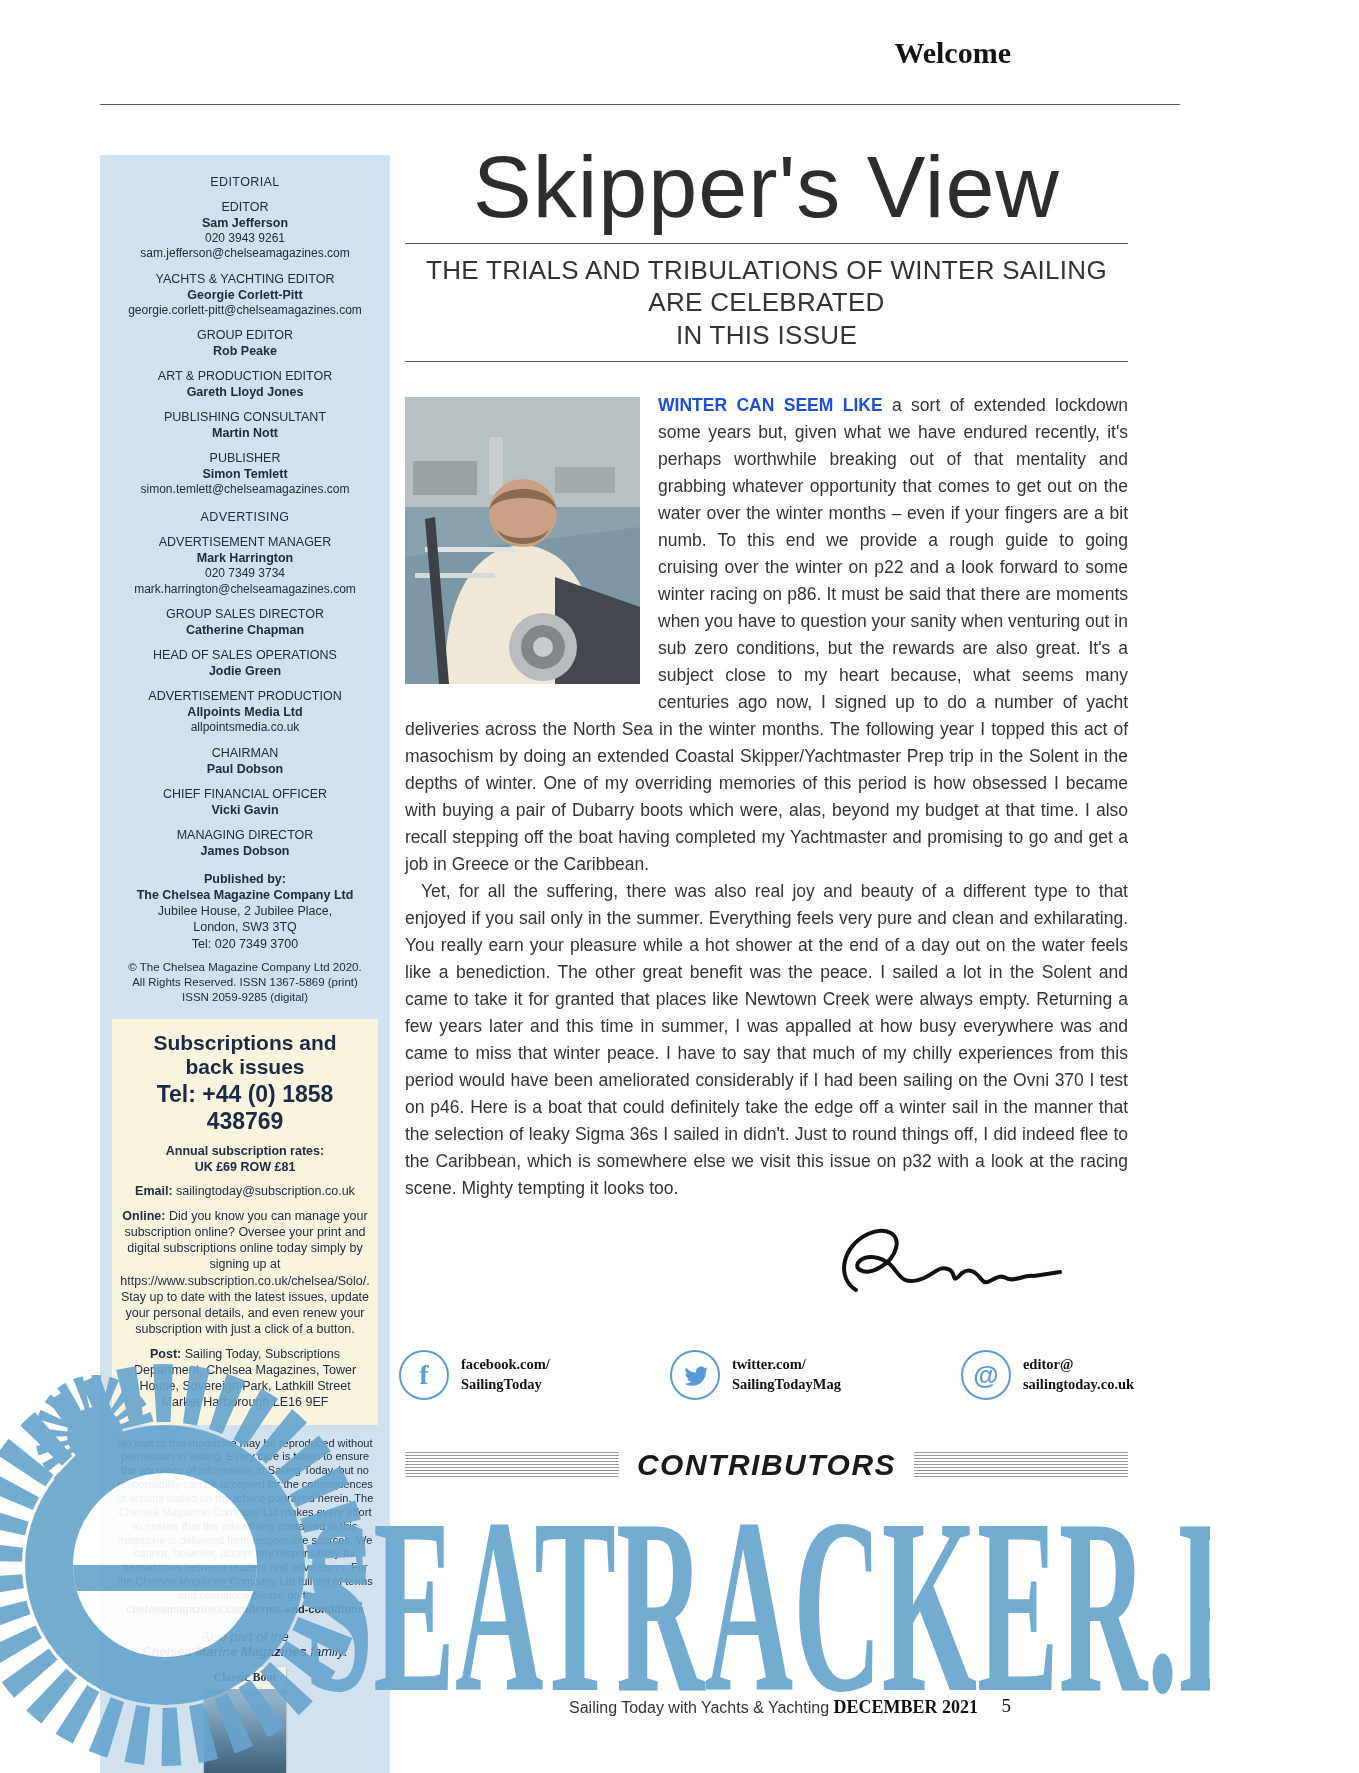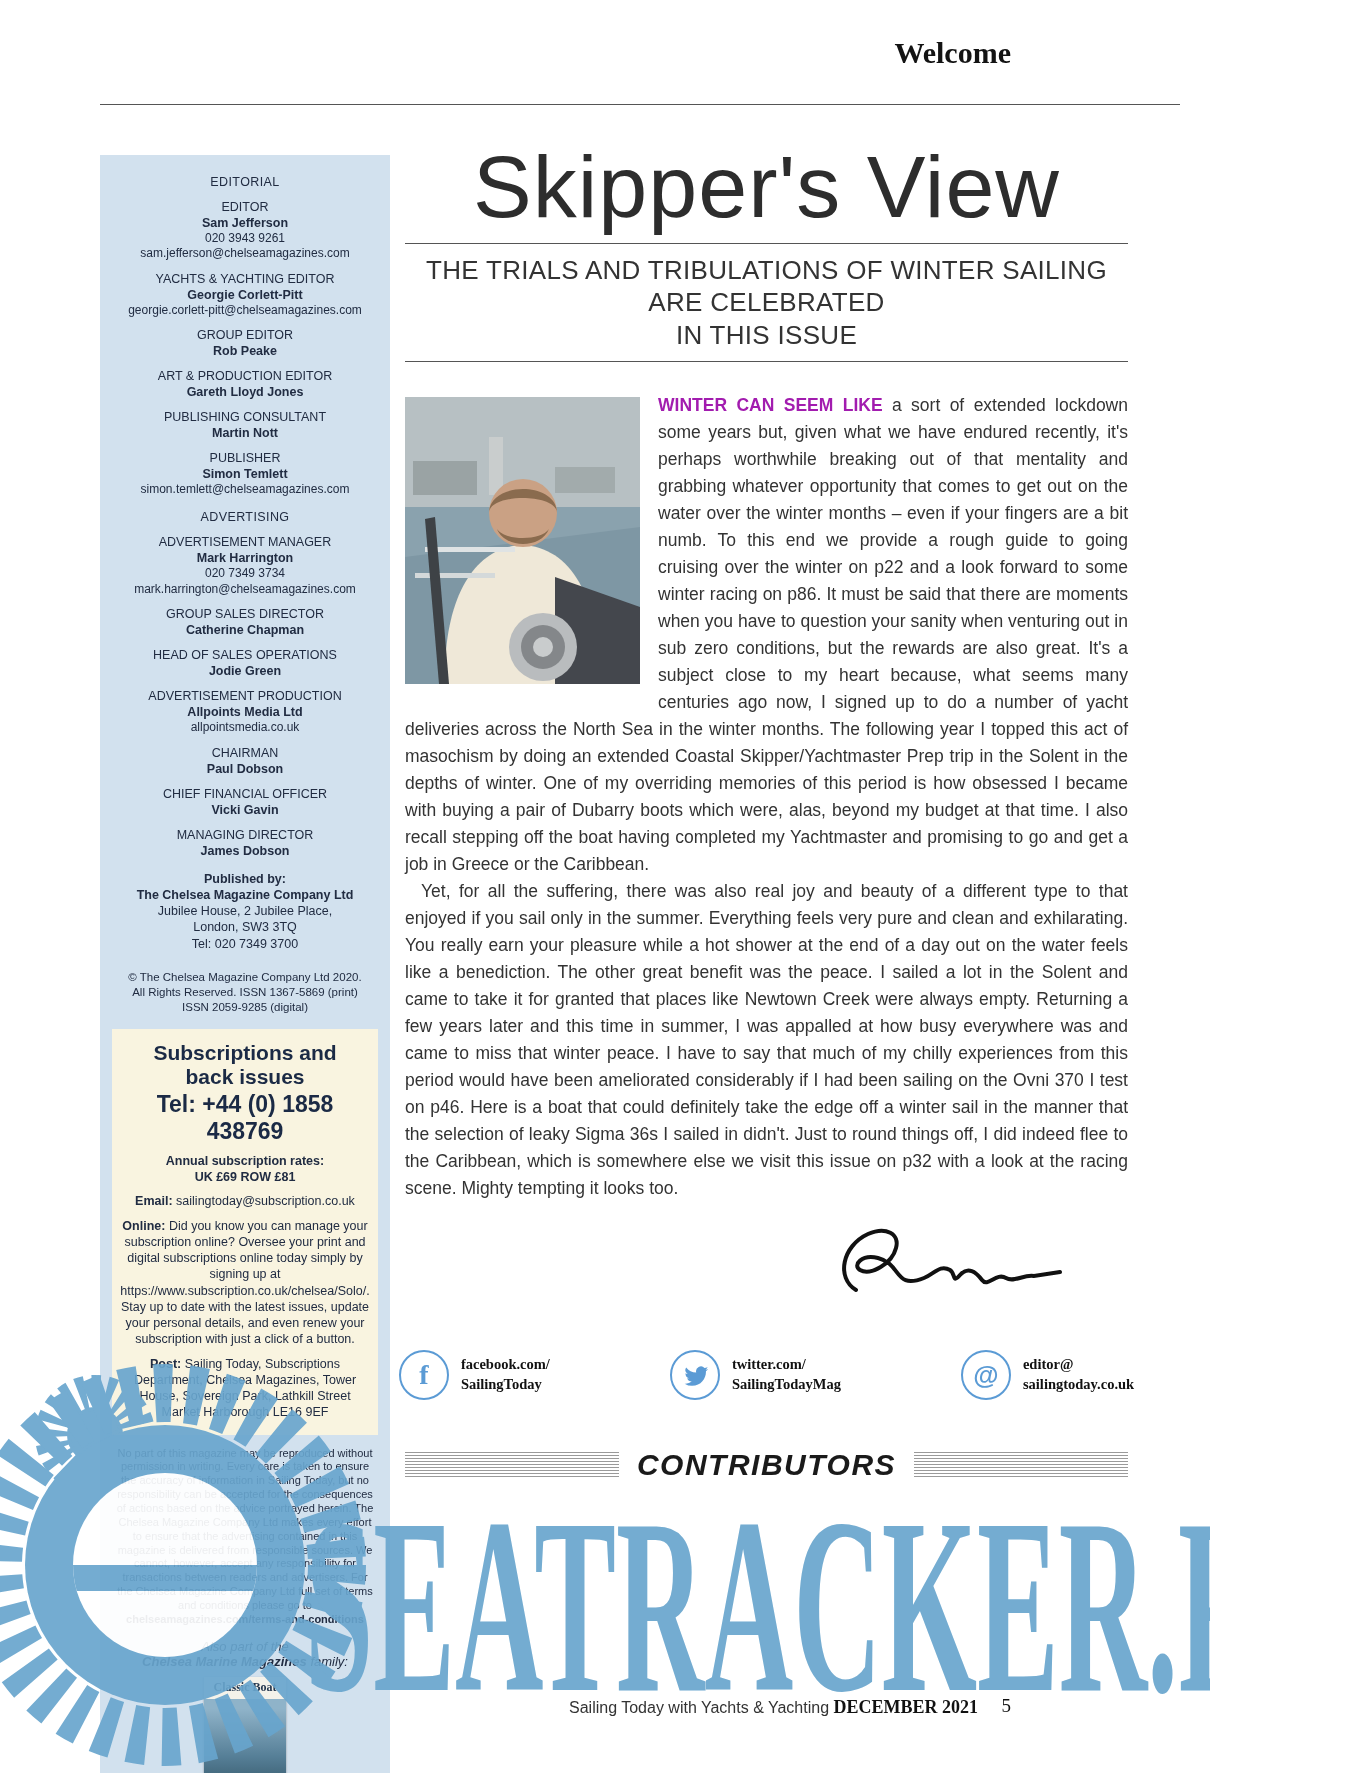--- a/index.html
+++ b/index.html
@@ -10,21 +10,21 @@
            font-weight:bold;font-size:30px;color:#131313;}
   .top-rule{position:absolute;top:104px;left:100px;width:1080px;height:1px;background:#555;}
   
   .sidebar{position:absolute;left:100px;top:155px;width:290px;height:1618px;background:#d2e1ee;
            color:#212c42;text-align:center;box-sizing:border-box;padding:7px 16px 0 16px;}
   .sidebar .m-section{font-size:12.5px;letter-spacing:.4px;margin:12px 0 9px;}
   .m-entry{margin-bottom:9px;line-height:1.28;}
   .m-role{font-size:12.5px;}
   .m-name{font-size:12.5px;font-weight:bold;}
   .m-line{font-size:12px;}
-  .pub-block{margin:12px 0 18px;line-height:1.3;font-size:12.5px;text-align:center;}
+  .pub-block{margin:12px 0 8px;line-height:1.3;font-size:12.5px;text-align:center;}
   .pub-label,.pub-company{font-weight:bold;}
   .copyright{font-size:11.5px;line-height:1.3;margin-bottom:14px;}
   .subs-box{background:#f9f4e0;margin:0 -4px;padding:12px 8px 14px;text-align:center;}
   .subs-title{font-size:21px;font-weight:bold;line-height:1.15;color:#1b2a45;}
   .subs-tel{font-size:23px;font-weight:bold;margin-top:2px;color:#1b2a45;}
   .subs-body{font-size:12.5px;line-height:1.3;margin-top:8px;}
   .subs-body b{font-weight:bold;}
   .subs-para{margin-top:8px;}
   .disclaimer{font-size:11px;line-height:1.26;margin-top:12px;}
   .disclaimer-link{font-weight:bold;}
@@ -38,21 +38,21 @@
            display:flex;align-items:center;justify-content:center;}
   
   .main{position:absolute;left:405px;top:138px;width:723px;}
   .title{font-size:88px;font-weight:300;color:#2d2d2d;text-align:center;margin:0;line-height:1.12;
          letter-spacing:1px;}
   .rule{height:1px;background:#555;margin:6px 0;}
   .standfirst{text-align:center;font-size:26px;font-weight:300;color:#333;line-height:1.25;
               letter-spacing:.3px;margin:10px 0;}
   .article{margin-top:30px;font-size:17.5px;line-height:27px;color:#333;text-align:justify;}
   .lead-photo{float:left;width:235px;height:287px;margin:5px 18px 6px 0;}
-  .lead-in{color:#a21caf;font-weight:bold;}
+  .lead-in{color:#1d4ed8;font-weight:bold;}
   .para2-indent{display:inline-block;width:16px;}
   .para2{margin-top:0;}
   .signature{display:block;margin:6px 60px 0 auto;}
   
   .social-row{display:flex;justify-content:center;gap:120px;margin-top:46px;}
   .social-item{display:flex;align-items:center;gap:12px;}
   .social-circle{width:46px;height:46px;border:2.5px solid #5b9bd5;border-radius:50%;
                  display:flex;align-items:center;justify-content:center;color:#5b9bd5;flex:0 0 auto;}
   .social-text{font-family:"Liberation Serif",serif;font-weight:bold;font-size:14.5px;line-height:1.35;color:#111;}
   .fb-glyph{font-family:"Liberation Serif",serif;font-weight:bold;font-size:28px;line-height:1;}

